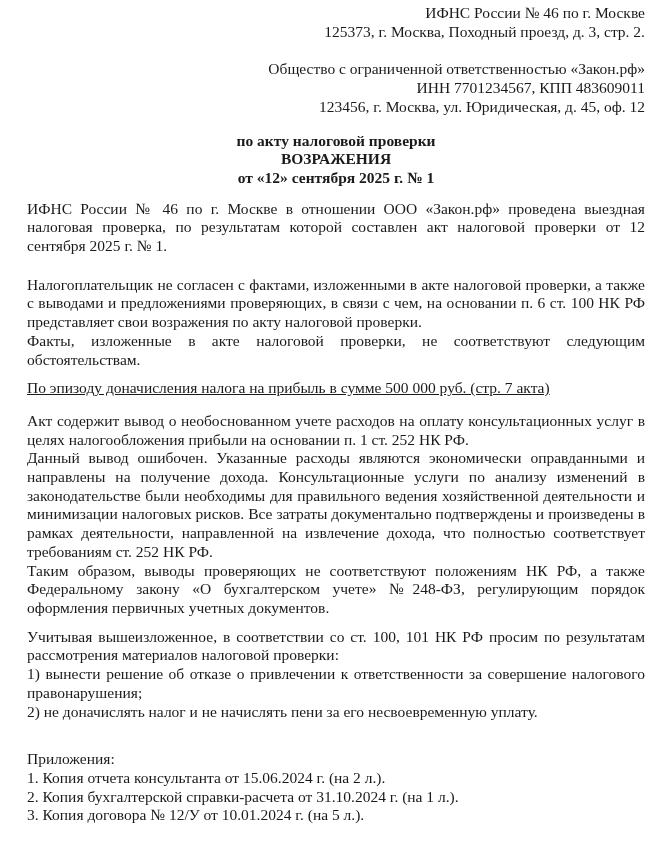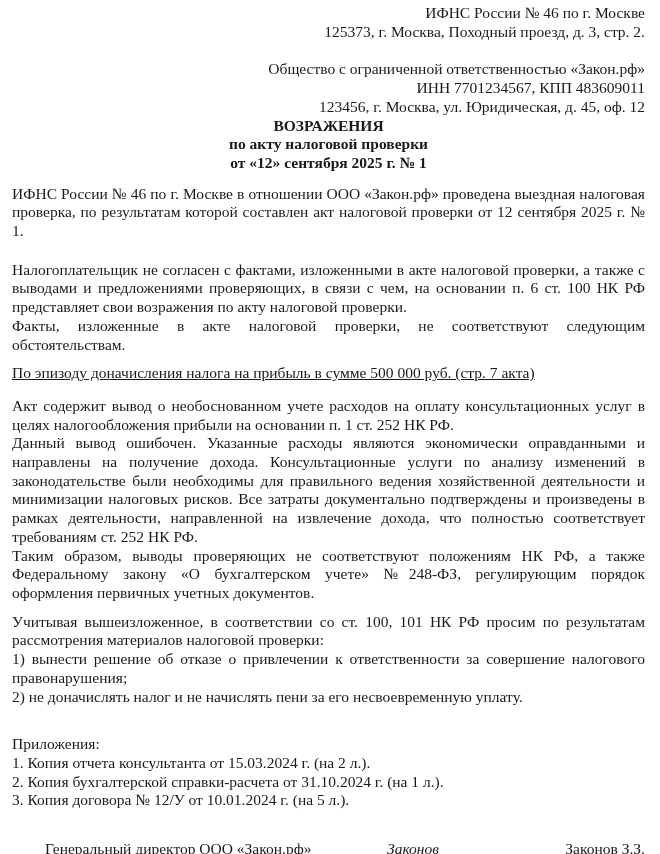--- a/index.html
+++ b/index.html
@@ -10,27 +10,27 @@
     color: #1a1a1a;
     font-family: "Liberation Serif", "DejaVu Serif", serif;
     font-size: 15.5px;
     line-height: 18.7px;
     overflow: hidden;
   }
   .page {
     box-sizing: border-box;
     width: 660px;
     height: 854px;
-    padding: 4px 15px 0 12px;
+    padding: 4px 15px 0 27px;
   }
   p, div { margin: 0; padding: 0; }
 
   .addr-block { text-align: right; }
   .recipient-block { margin-bottom: 19px; }
-  .applicant-block { }
+  .applicant-block { margin-bottom: 15px; }
 
   .title-block {
     text-align: center;
     font-weight: bold;
     margin-bottom: 12px;
   }
 
   .para { text-align: justify; }
   .p-intro { margin-bottom: 20px; }
   .p-facts { margin-bottom: 10px; }
@@ -75,43 +75,43 @@
     <div>125373, г. Москва, Походный проезд, д. 3, стр. 2.</div>
   </div>
 
   <div class="addr-block applicant-block">
     <div>Общество с ограниченной ответственностью «Закон.рф»</div>
     <div>ИНН 7701234567, КПП 483609011</div>
     <div>123456, г. Москва, ул. Юридическая, д. 45, оф. 12</div>
   </div>
 
   <div class="title-block">
+    <div>по акту налоговой проверки</div>
     <div>ВОЗРАЖЕНИЯ</div>
-    <div>по акту налоговой проверки</div>
     <div>от «12» сентября 2025 г. № 1</div>
   </div>
 
   <p class="para p-intro">ИФНС России № 46 по г. Москве в отношении ООО «Закон.рф» проведена выездная налоговая проверка, по результатам которой составлен акт налоговой проверки от 12 сентября 2025 г. № 1.</p>
 
   <p class="para">Налогоплательщик не согласен с фактами, изложенными в акте налоговой проверки, а также с выводами и предложениями проверяющих, в связи с чем, на основании п. 6 ст. 100 НК РФ представляет свои возражения по акту налоговой проверки.</p>
   <p class="para p-facts">Факты, изложенные в акте налоговой проверки, не соответствуют следующим обстоятельствам.</p>
 
   <div class="episode-heading">По эпизоду доначисления налога на прибыль в сумме 500 000 руб. (стр. 7 акта)</div>
 
   <p class="para">Акт содержит вывод о необоснованном учете расходов на оплату консультационных услуг в целях налогообложения прибыли на основании п. 1 ст. 252 НК РФ.</p>
   <p class="para">Данный вывод ошибочен. Указанные расходы являются экономически оправданными и направлены на получение дохода. Консультационные услуги по анализу изменений в законодательстве были необходимы для правильного ведения хозяйственной деятельности и минимизации налоговых рисков. Все затраты документально подтверждены и произведены в рамках деятельности, направленной на извлечение дохода, что полностью соответствует требованиям ст. 252 НК РФ.</p>
   <p class="para p-body3">Таким образом, выводы проверяющих не соответствуют положениям НК РФ, а также Федеральному закону «О бухгалтерском учете» №248-ФЗ, регулирующим порядок оформления первичных учетных документов.</p>
 
   <p class="para">Учитывая вышеизложенное, в соответствии со ст. 100, 101 НК РФ просим по результатам рассмотрения материалов налоговой проверки:</p>
   <p class="para">1) вынести решение об отказе о привлечении к ответственности за совершение налогового правонарушения;</p>
   <p class="para p-request-2">2) не доначислять налог и не начислять пени за его несвоевременную уплату.</p>
 
   <div class="attachments-block">
     <div>Приложения:</div>
-    <div>1. Копия отчета консультанта от 15.03.2024 г. (на 2 л.).</div>
+    <div>1. Копия отчета консультанта от 15.06.2024 г. (на 2 л.).</div>
     <div>2. Копия бухгалтерской справки-расчета от 31.10.2024 г. (на 1 л.).</div>
     <div>3. Копия договора № 12/У от 10.01.2024 г. (на 5 л.).</div>
   </div>
 
   <div class="signature-row">
     <span class="sig-position">Генеральный директор ООО «Закон.рф»</span>
     <span class="sig-autograph">Законов</span>
     <span class="sig-name">Законов З.З.</span>
   </div>
 

